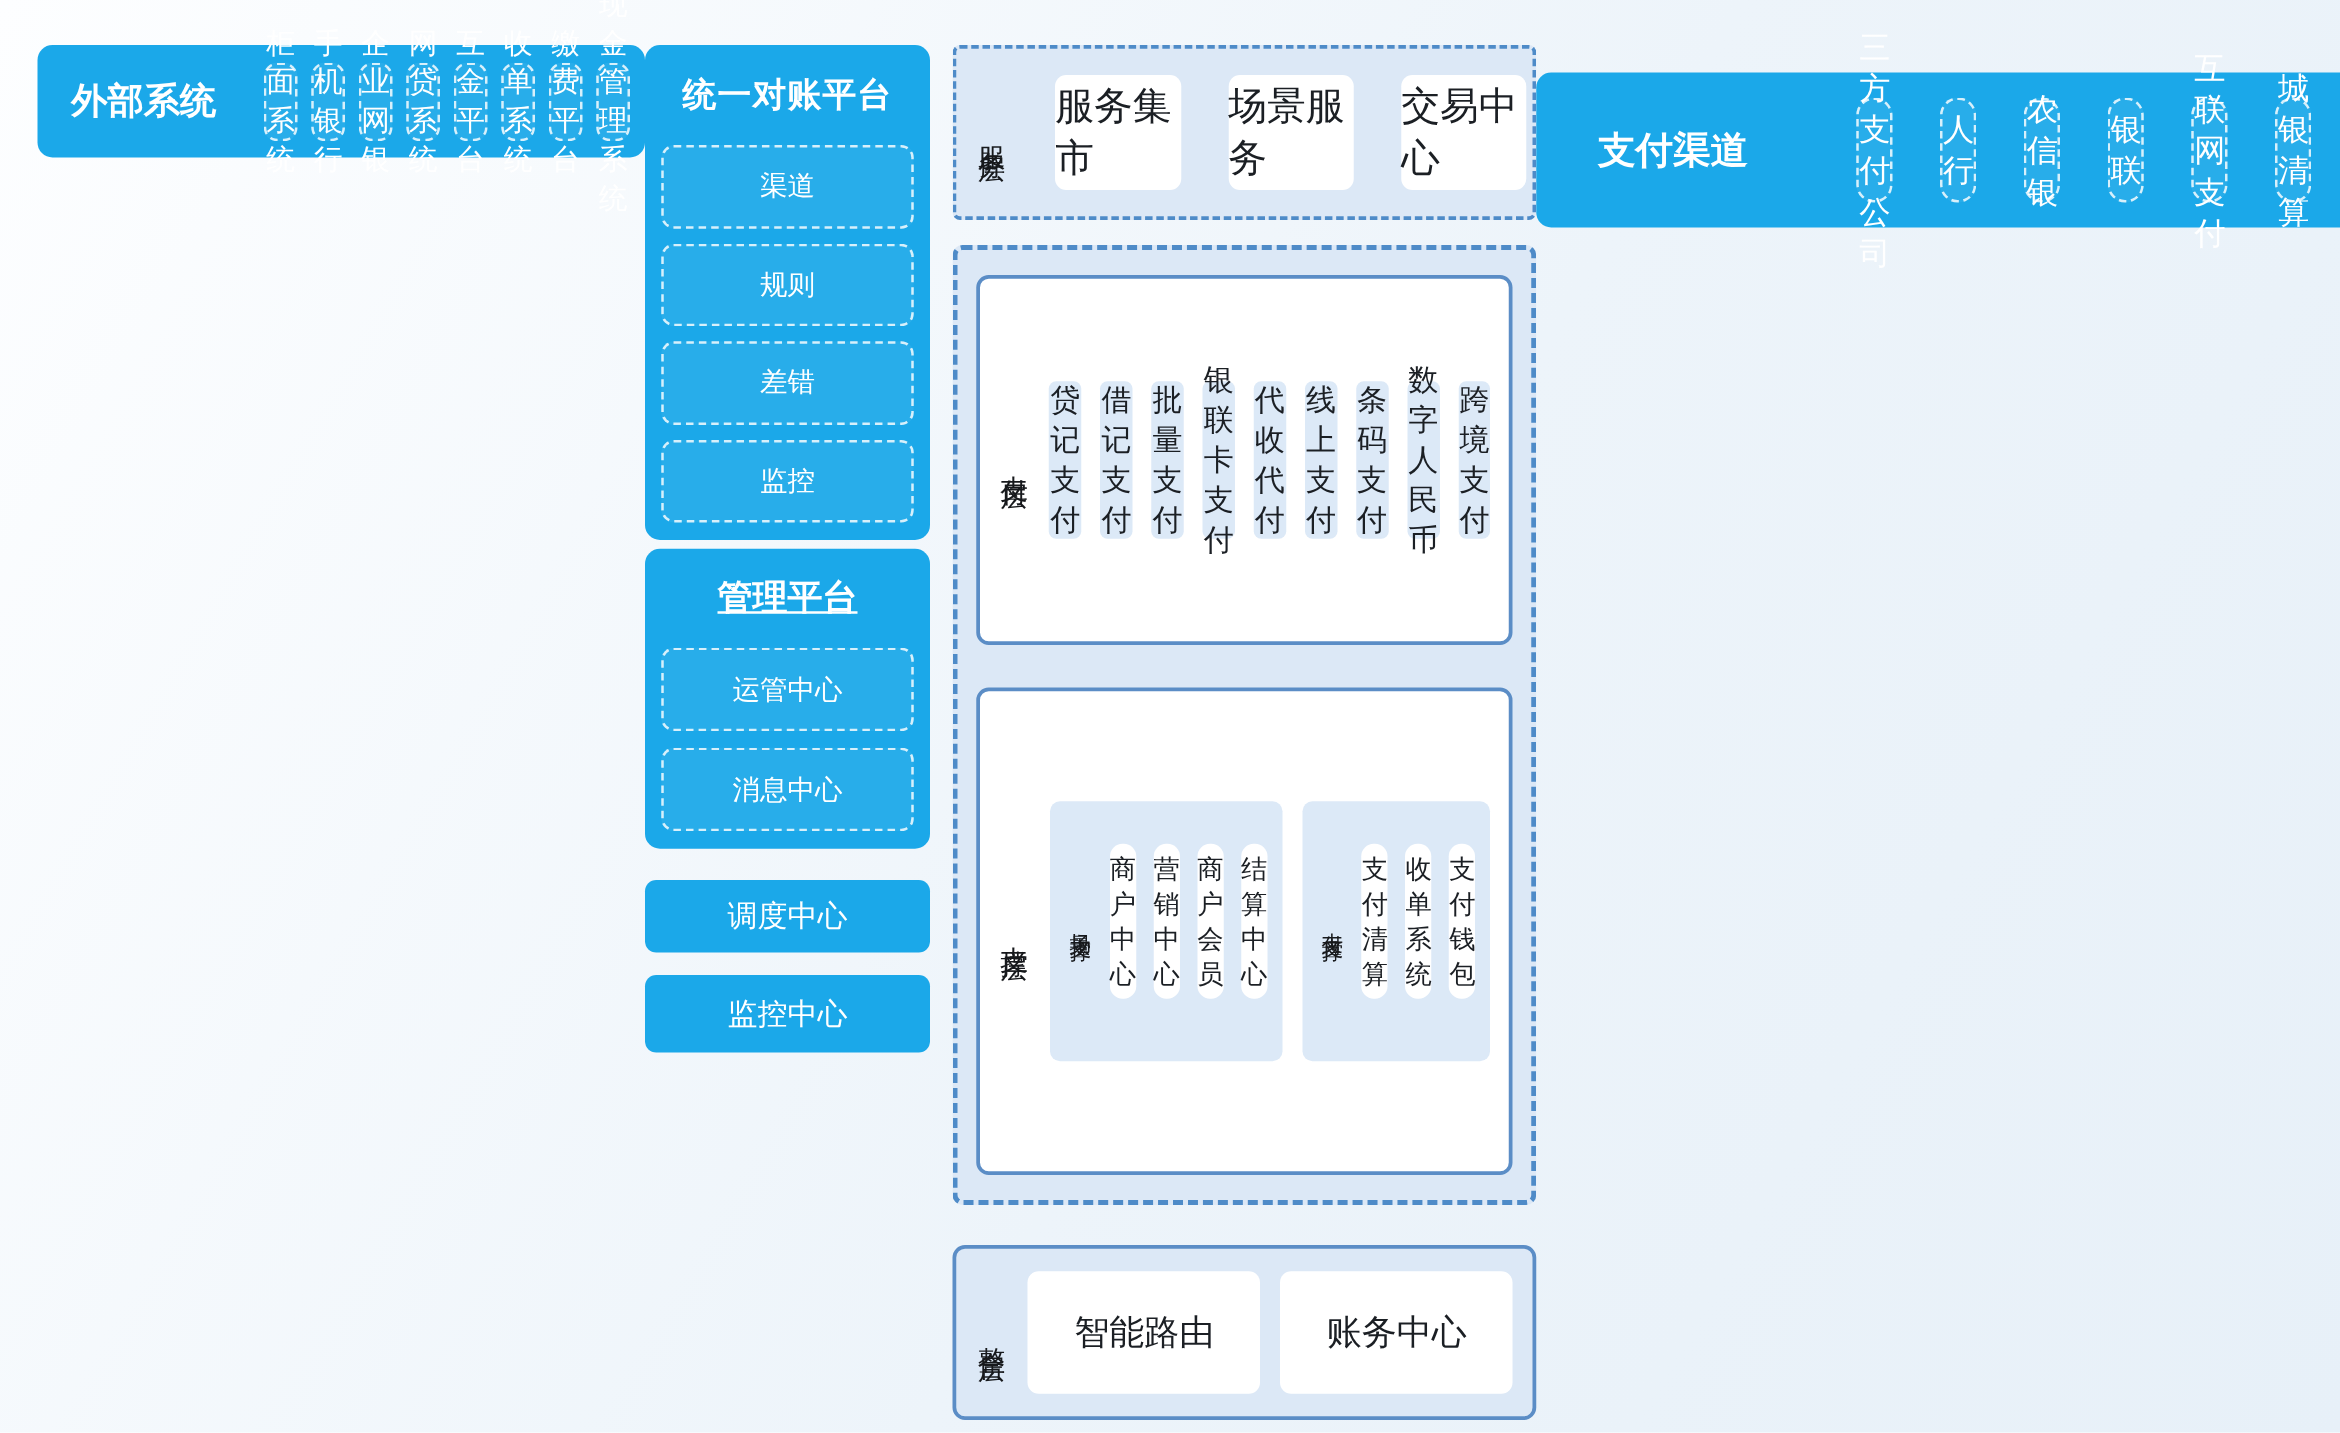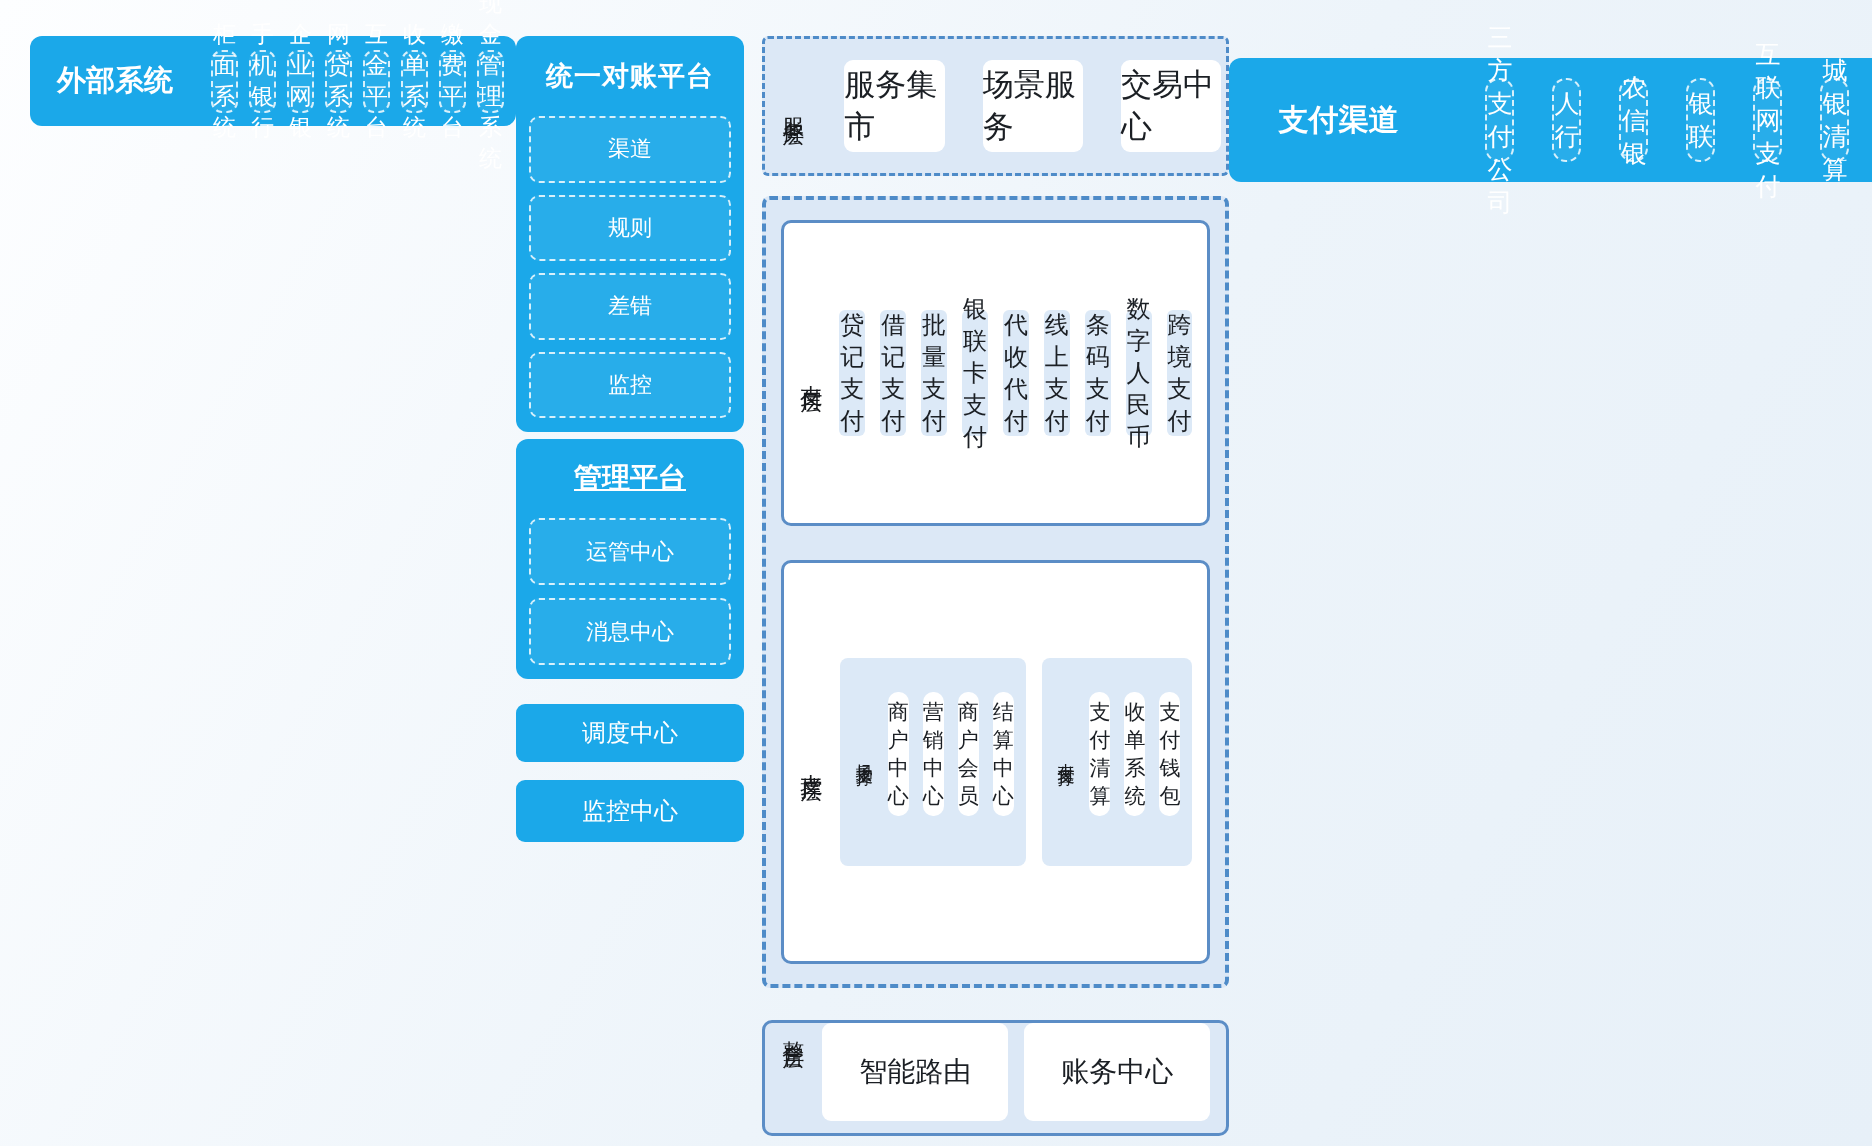--- a/index.html
+++ b/index.html
@@ -74,23 +74,23 @@
   .solid-panel { background: #fff; border: 3px solid #5B8DC6; border-radius: 10px; display: flex; align-items: center; padding: 0 15px; gap: 15px; }
   .payment-panel { flex: 43; }
   .support-panel { flex: 57; }
   .payment-panel .lite-box { flex: 1; height: 126px; background: #DCE9F7; border-radius: 6px; display: flex; align-items: center; justify-content: center; font-size: 24px; text-align: center; }
   .support-panel { gap: 16px; }
   .sub-panel { flex: 1; background: #DCE9F7; border-radius: 8px; height: 208px; display: flex; align-items: center; padding: 0 12px 16px 14px; gap: 14px; }
   .sub-panel .white-box { flex: 1; height: 124px; background: #fff; border-radius: 10px; display: flex; align-items: center; justify-content: center; font-size: 21px; }
 
   
   .integration-layer {
-    height: 116px; flex: none;
+    height: 140px; flex: none;
     background: #DCE8F6; border: 3px solid #5B8DC6; border-radius: 10px;
-    display: flex; align-items: flex-start; padding: 0 16px; gap: 16px;
+    display: flex; align-items: center; padding: 12px 16px; gap: 16px;
   }
   .integration-layer .white-box { flex: 1; height: 98px; background: #fff; border-radius: 9px; display: flex; align-items: center; justify-content: center; font-size: 28px; }
 </style>
 </head>
 <body>
 
 <div class="canvas">
 
   <div class="bar top-bar">
     <div class="bar-label">外部系统</div>

